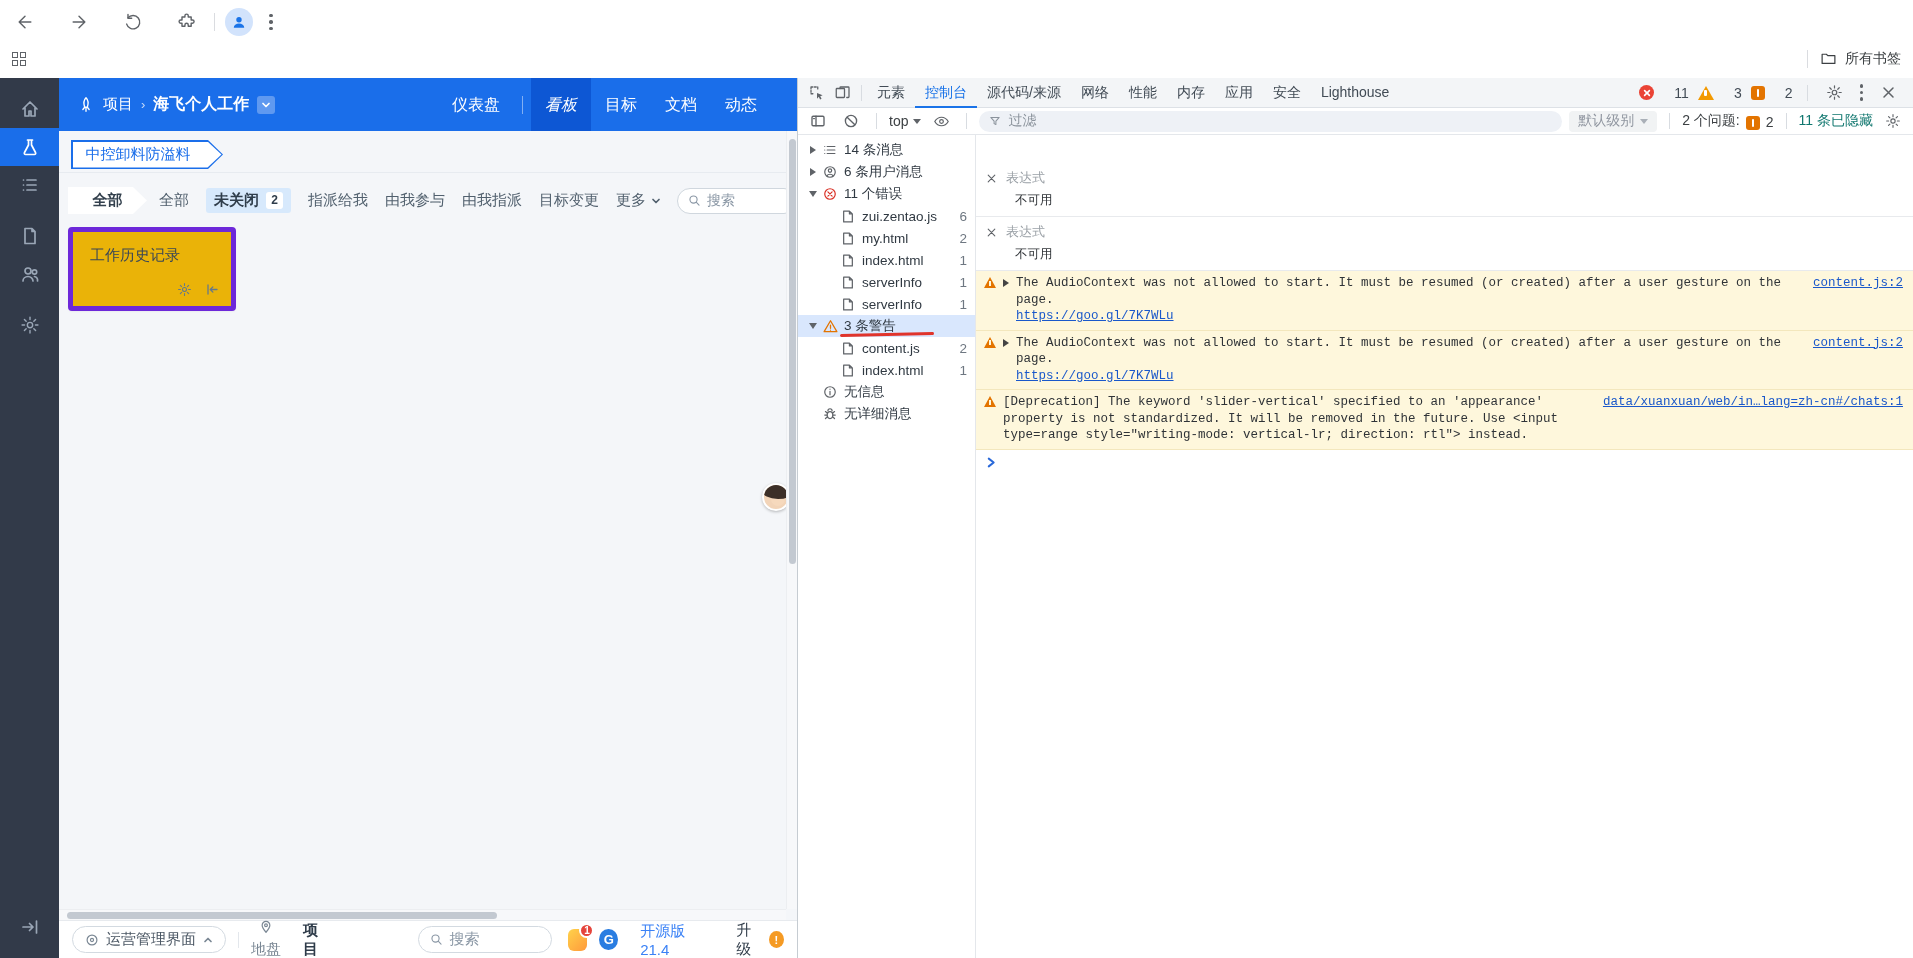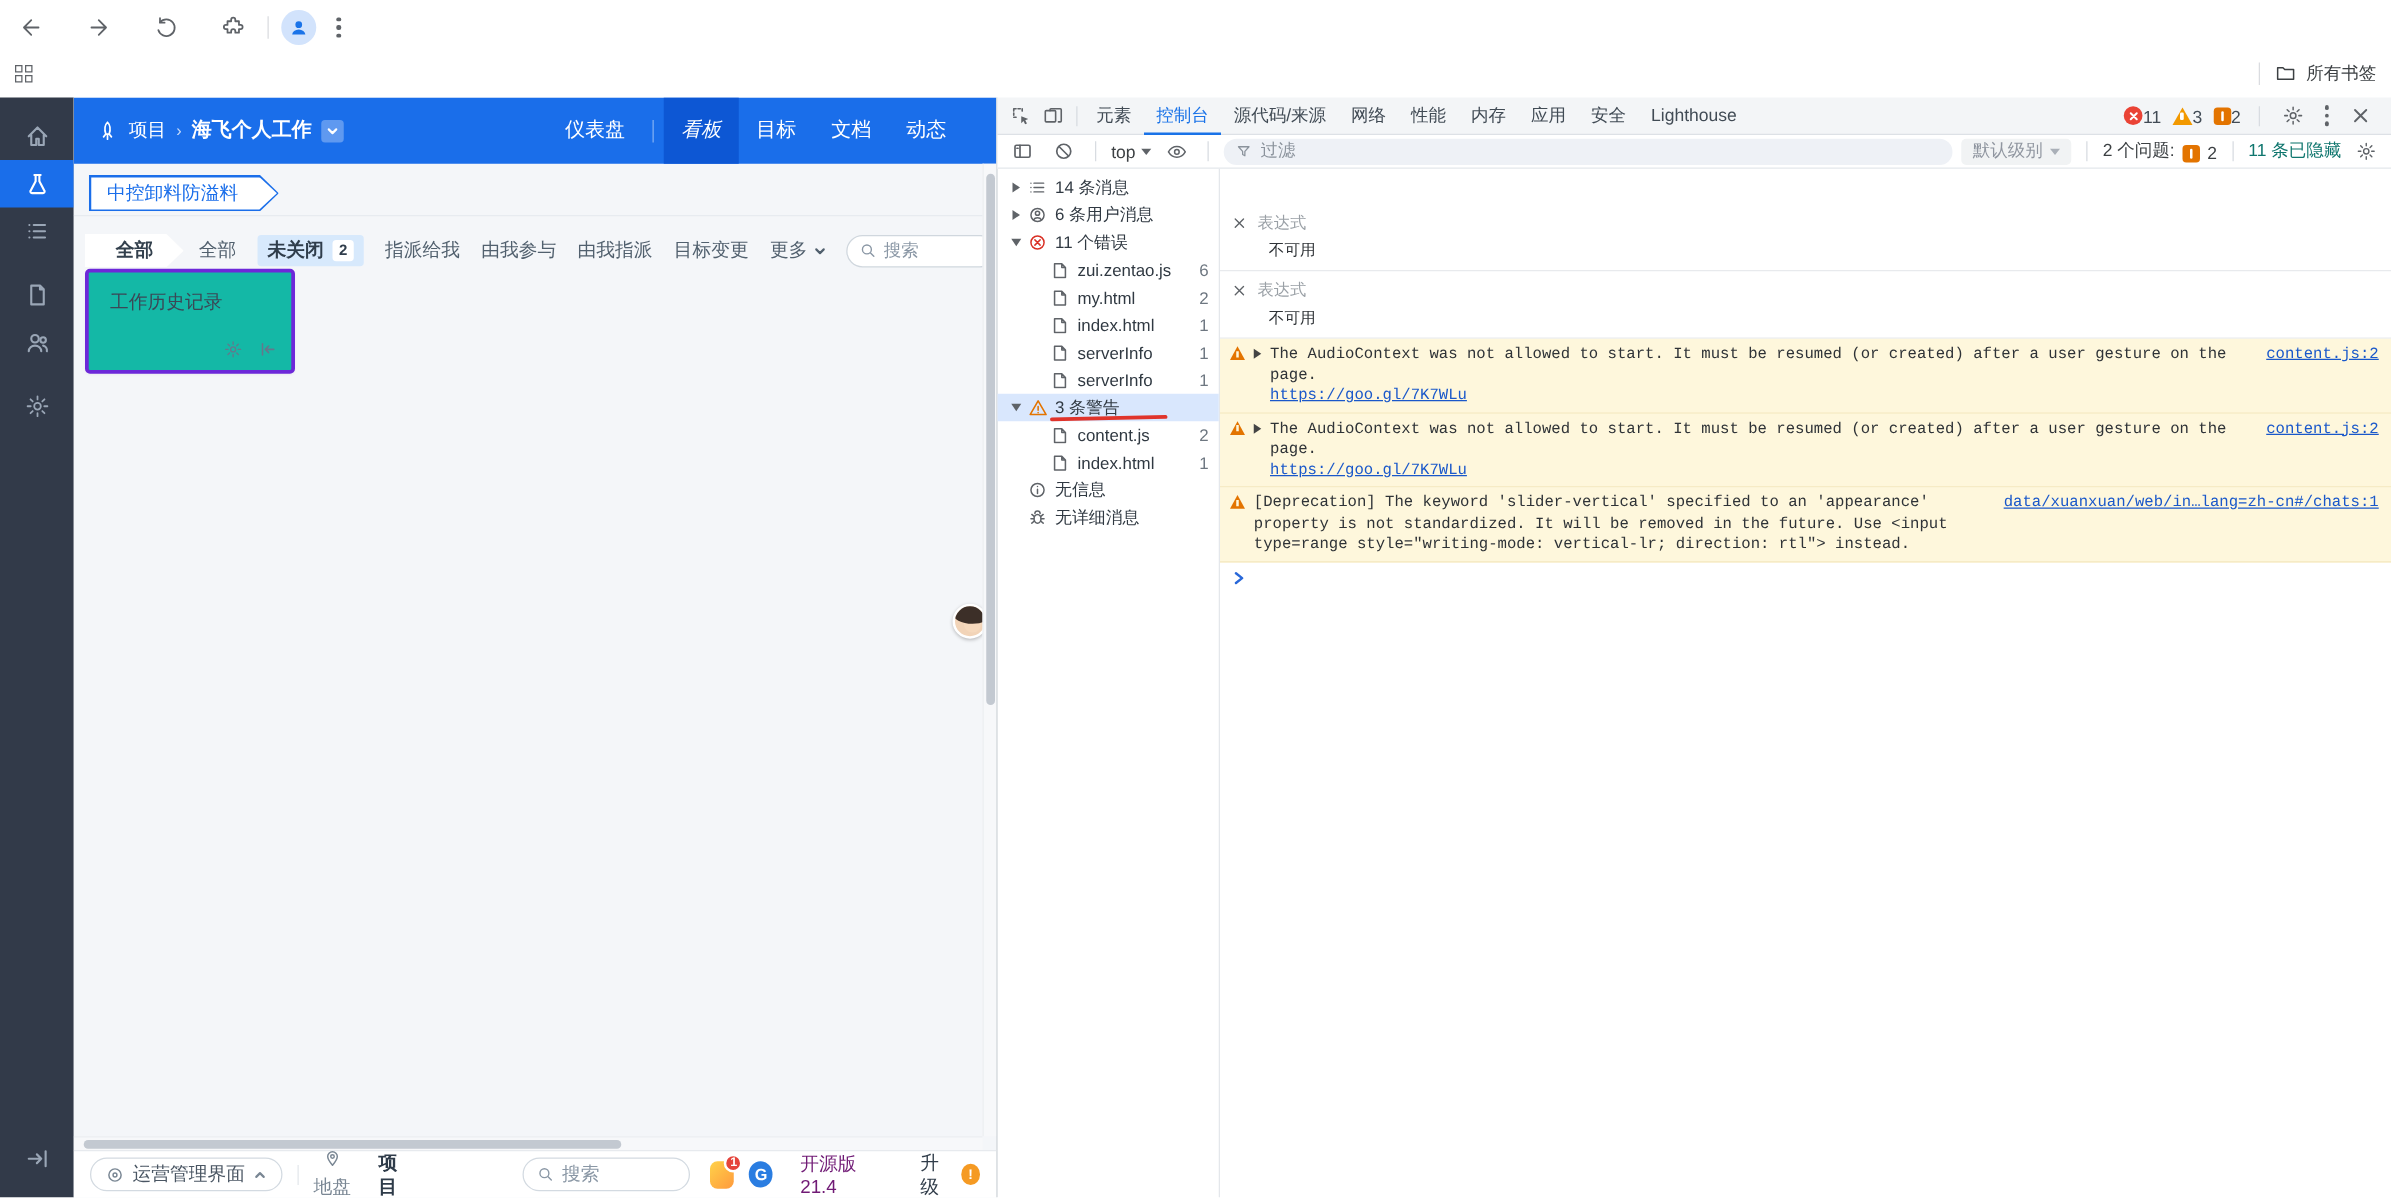--- a/index.html
+++ b/index.html
@@ -55,52 +55,52 @@
 .body-line { position:absolute; top:41px; left:0; right:0; height:1px; background:#e7ebf0; }
 .z-tabs { position:absolute; top:56px; left:9px; right:0; height:27px; display:flex; align-items:center; }
 .arrow-tab { width:153px; height:27px; background:#fff; filter:drop-shadow(0 1px 1px rgba(0,0,0,.07));
   -webkit-clip-path:polygon(0 0,calc(100% - 14px) 0,100% 50%,calc(100% - 14px) 100%,0 100%); clip-path:polygon(0 0,calc(100% - 14px) 0,100% 50%,calc(100% - 14px) 100%,0 100%);
   display:flex; align-items:center; justify-content:center; font-size:15px; font-weight:bold; color:#33404d; margin-right:12px; }
 .z-tab { font-size:15px; color:#51606e; margin-right:17px; white-space:nowrap; }
 .z-tab-pill { background:#d7e9fc; border-radius:3px; height:25px; display:flex; align-items:center; gap:7px; padding:0 8px; font-weight:bold; color:#2f3d4b; }
 .z-badge { background:#fff; border-radius:3px; min-width:17px; height:17px; line-height:17px; text-align:center; font-size:12px; font-weight:bold; color:#2f3d4b; padding:0 3px; }
 .z-more { margin-left:auto; display:flex; align-items:center; gap:5px; font-size:15px; color:#51606e; white-space:nowrap; }
 .z-search { margin-left:16px; width:120px; height:26px; border:1px solid #d0d7de; background:#fff; border-radius:14px; display:flex; align-items:center; gap:6px; padding:0 10px; color:#8a97a5; font-size:14px; flex-shrink:0; }
-.z-card { position:absolute; top:84px; left:9px; width:168px; height:84px; background:#14b8a6; border:3px solid #6d28d9; border-radius:4px; box-shadow:0 1px 2px rgba(0,0,0,.04); }
+.z-card { position:absolute; top:96px; left:9px; width:168px; height:84px; background:#eab308; border:5px solid #6d28d9; border-radius:4px; box-shadow:0 1px 2px rgba(0,0,0,.04); }
 .z-card-title { padding:14px 0 0 17px; font-size:15px; color:#3b4756; }
 .z-card-icons { position:absolute; right:11px; bottom:9px; display:flex; gap:13px; color:#64788c; }
 .float-avatar { position:absolute; left:703px; top:352px; width:28px; height:28px; border-radius:50%; border:2px solid #fff; box-shadow:0 1px 3px rgba(0,0,0,.25); overflow:hidden; background:#f2d4b8; }
 .float-avatar .hair { position:absolute; top:-3px; left:-2px; width:32px; height:17px; border-radius:50%; background:#3c2f28; }
 .float-avatar .face { position:absolute; top:7px; left:7px; width:14px; height:14px; border-radius:50%; background:#f6d9bd; }
 .v-scroll { position:absolute; top:0; bottom:11px; right:0; width:11px; background:#f7f8fa; border-left:1px solid #eceef1; }
 .v-thumb { position:absolute; top:8px; left:2px; width:7px; border-radius:4px; height:425px; background:#c3c9d1; }
 .h-scroll { position:absolute; left:0; right:11px; bottom:0; height:11px; background:#f7f8fa; border-top:1px solid #eceef1; }
 .h-thumb { position:absolute; left:8px; top:2px; height:7px; border-radius:4px; width:430px; background:#c3c9d1; }
 .z-footer { position:absolute; bottom:0; left:0; right:0; height:38px; background:#fff; border-top:1px solid #e7eaee; display:flex; align-items:center; padding:0 13px; font-size:15px; color:#4a5663; }
 .ws-pill { border:1px solid #d3dae1; border-radius:15px; height:27px; display:flex; align-items:center; gap:7px; padding:0 12px; white-space:nowrap; }
 .f-sep { width:1px; height:16px; background:#e3e7ec; margin:0 12px; }
 .f-item { display:flex; align-items:center; gap:6px; color:#7a8794; white-space:nowrap;flex-direction:column; }
 .f-proj { margin-left:22px; color:#2e3b49; font-weight:bold; }
 .f-search { margin-left:88px; width:148px; height:27px; border:1px solid #d3dae1; border-radius:14px; display:flex; align-items:center; gap:7px; padding:0 11px; color:#8a97a5; }
 .msger { position:relative; margin-left:16px; width:22px; height:22px; border-radius:6px; background:linear-gradient(135deg,#ffd24a,#ff9a3c); }
 .msger .badge { position:absolute; top:-6px; right:-7px; min-width:15px; height:15px; border-radius:8px; background:#e5443b; border:2px solid #fff; color:#fff; font-size:10px; line-height:11px; text-align:center; font-weight:bold; padding:0 2px; }
 .g-ic { margin-left:12px; width:21px; height:21px; border-radius:50%; background:#2a7de1; color:#fff; font-size:13px; font-weight:bold; display:flex; align-items:center; justify-content:center; }
-.f-version { margin-left:22px; color:#701a75; }
+.f-version { margin-left:22px; color:#3b82f6; }
 .f-upgrade { margin-left:30px; color:#313d4a; }
 .up-badge { margin-left:6px; width:17px; height:17px; border-radius:50%; background:#f59a23; color:#fff; font-size:11px; font-weight:bold; display:flex; align-items:center; justify-content:center; }
 
 
 .devtools { flex:1; min-width:0; border-left:1px solid #c6ccd2; background:#fff; display:flex; flex-direction:column; }
 .dt-tabbar { height:30px; background:#f3f5f7; border-bottom:1px solid #dde1e6; display:flex; align-items:center; padding:0 6px; color:#5f6368; }
 .dt-icbtn { width:26px; height:26px; display:flex; align-items:center; justify-content:center; }
 .dt-sep { width:1px; height:16px; background:#d8dce1; margin:0 5px; }
 .dt-tab { padding:0 10px; height:30px; line-height:29px; font-size:14px; color:#414b55; white-space:nowrap; }
 .dt-tab.active { color:#1a73e8; box-shadow:inset 0 -2px 0 #1a73e8; }
 .dt-right { margin-left:auto; display:flex; align-items:center; gap:9px; padding-right:6px; }
-.cnt-group { display:flex; align-items:center; gap:0; font-size:14px; color:#414b55; }
+.cnt-group { display:flex; align-items:center; gap:20px; font-size:14px; color:#414b55; }
 .err-dot { width:15px; height:15px; border-radius:50%; background:#ea4335; display:flex; align-items:center; justify-content:center; color:#fff; }
 .warn-tri { width:0; height:0; border-left:8px solid transparent; border-right:8px solid transparent; border-bottom:14px solid #f29900; position:relative; }
 .warn-tri::after { content:""; position:absolute; left:-1.5px; top:4px; width:3px; height:6px; background:#fff; border-radius:1px; }
 .issue-box { width:14px; height:14px; border-radius:3px; background:#e37400; position:relative; }
 .issue-box::after { content:""; position:absolute; left:6px; top:3px; width:2.5px; height:8px; background:#fff; border-radius:1px; }
 .dt-toolbar { height:27px; background:#fff; border-bottom:1px solid #e4e7eb; display:flex; align-items:center; padding:0 7px; gap:7px; color:#5f6368; font-size:14px; }
 .ctx-sel { display:flex; align-items:center; gap:5px; color:#3c4043; white-space:nowrap; }
 .caret-down { width:0; height:0; border-left:4px solid transparent; border-right:4px solid transparent; border-top:5px solid #5f6368; }
 .filter-field { flex:1; height:21px; background:#eef1f6; border-radius:11px; display:flex; align-items:center; gap:7px; padding:0 10px; color:#8b939c; min-width:60px; }
 .level-pill { height:21px; background:#f1f3f4; border-radius:4px; display:flex; align-items:center; gap:6px; padding:0 9px; color:#9096a0; white-space:nowrap; }

